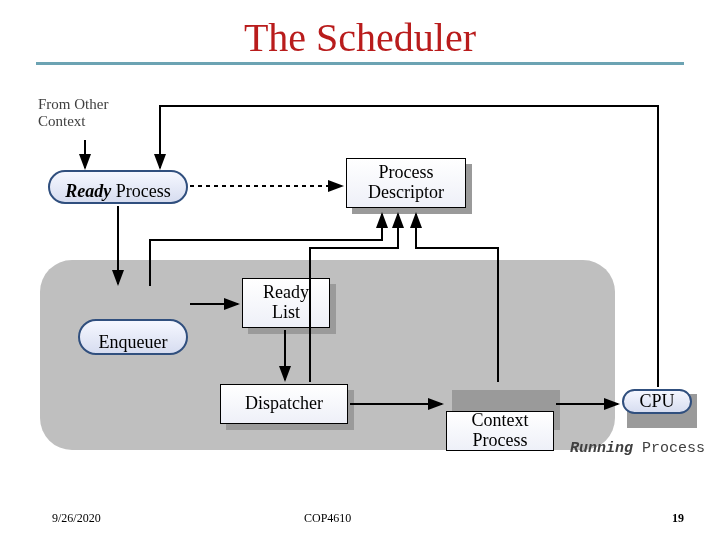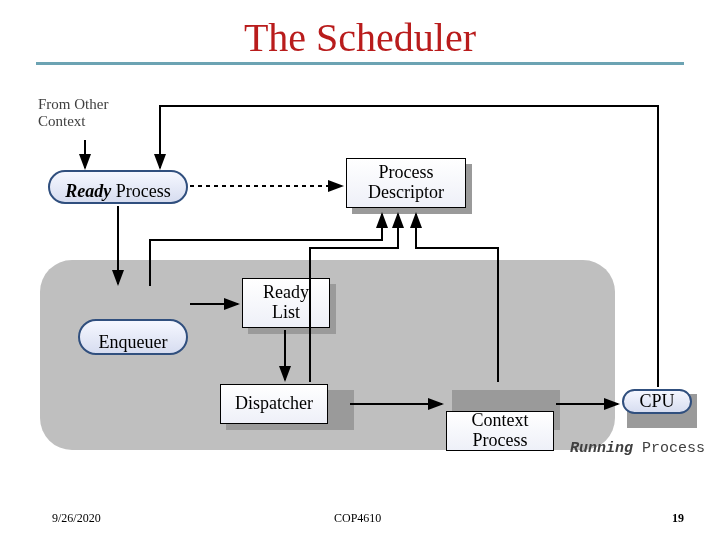--- a/index.html
+++ b/index.html
@@ -111,21 +111,21 @@
 
 <div class="rounded-node" style="left:78px; top:272px; width:110px; height:36px;margin-top:47px;">
   <span>Enqueuer</span>
 </div>
 
 <div class="box" style="left:242px; top:278px; width:88px; height:50px; flex-direction:column;">
   <span>Ready</span>
   <span>List</span>
 </div>
 
-<div class="box" style="left:220px; top:384px; width:108px; height:40px;">
+<div class="box" style="left:220px; top:384px; width:128px; height:40px;">
   <span>Dispatcher</span>
 </div>
 
 <div class="box" style="left:446px; top:384px; width:108px; height:40px; flex-direction:column;margin-top:27px;">
   <span>Context</span>
   <span>Process</span>
 </div>
 
 <div class="rounded-node" style="left:622px; top:389px; width:70px; height:25px;">
   <span>CPU</span>
@@ -159,14 +159,14 @@
   <path d="M 150 286 L 150 240 L 382 240 L 382 214" fill="none" stroke="#000" stroke-width="2" marker-end="url(#arrow)"></path>
 
   <path d="M 310 382 L 310 248 L 398 248 L 398 214" fill="none" stroke="#000" stroke-width="2" marker-end="url(#arrow)"></path>
 
   <path d="M 498 382 L 498 248 L 416 248 L 416 214" fill="none" stroke="#000" stroke-width="2" marker-end="url(#arrow)"></path>
 
   <path d="M 658 387 L 658 106 L 160 106 L 160 168" fill="none" stroke="#000" stroke-width="2" marker-end="url(#arrow)"></path>
 </svg>
 
 <div class="footer" style="left:52px;">9/26/2020</div>
-<div class="footer" style="left:334px;">COP4610</div>
+<div class="footer" style="left:304px;">COP4610</div>
 <div class="footer" style="right:36px;font-weight:bold;">19</div>
 
 </body></html>

